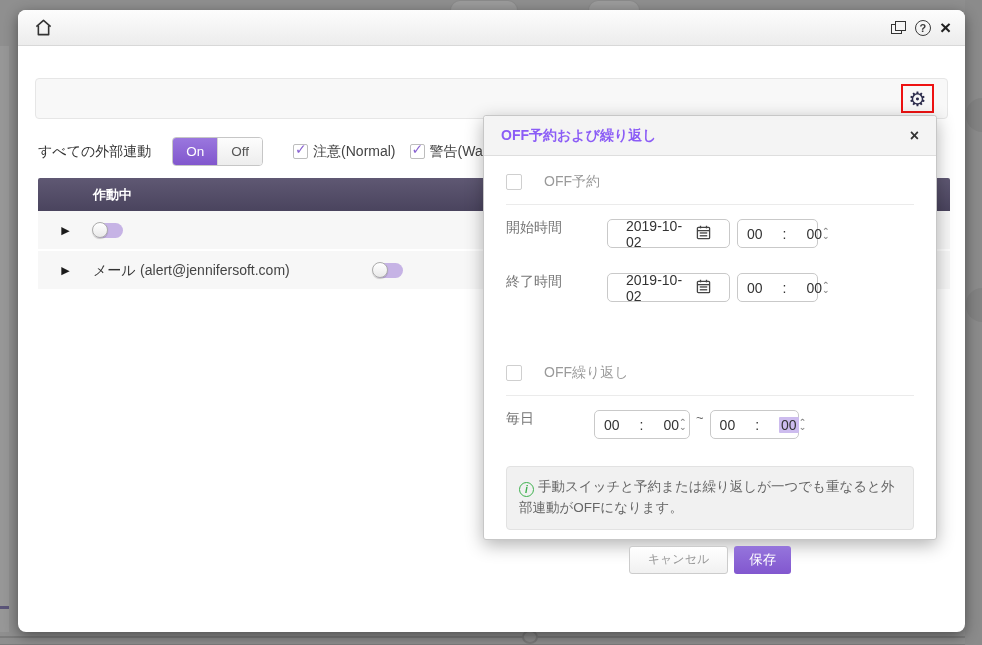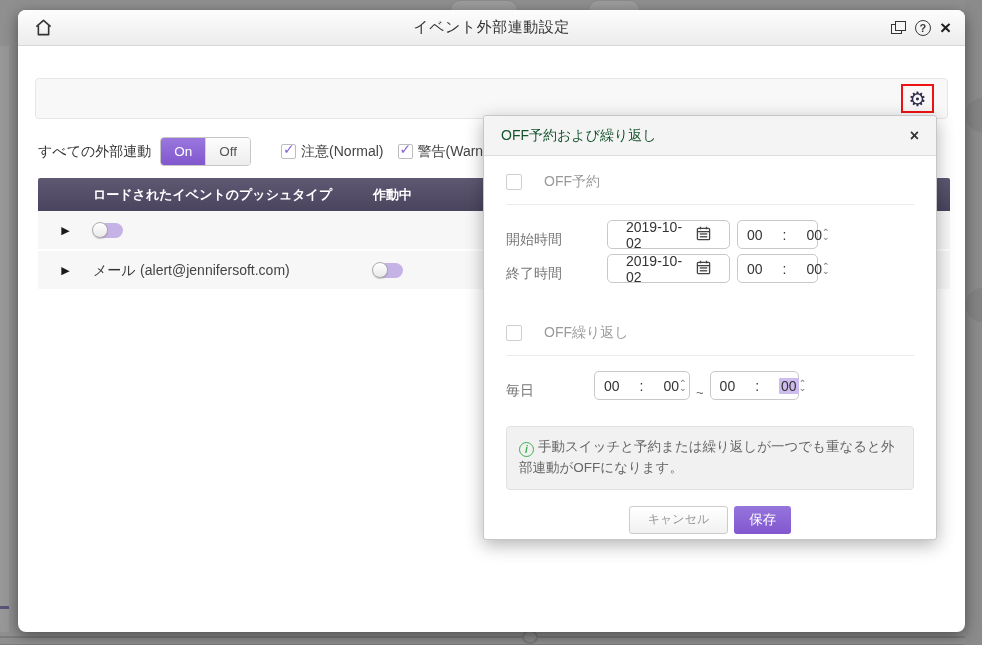--- a/index.html
+++ b/index.html
@@ -57,21 +57,21 @@
     border:2px solid #ee1212; display:flex; align-items:center; justify-content:center;
     background:transparent; cursor:pointer;
   }
   .gear-glyph { font-size:20px; color:#2d2d4d; line-height:1; }
 
   
   .filter-row {
     position:absolute; left:20px; top:127px; height:29px;
     display:flex; align-items:center;
   }
-  .filter-label { font-size:14px; color:#333; margin-right:9px; }
+  .filter-label { font-size:14px; color:#333; margin-right:21px; }
   .seg { display:flex; height:29px; border:1px solid #c6c6c6; border-radius:4px; overflow:hidden; background:#fff; }
   .seg-btn { font-size:13.5px; display:flex; align-items:center; padding:0 13px; cursor:pointer; }
   .seg-on { background:linear-gradient(#9a77de,#8157cd); color:#fff; }
   .seg-off { background:linear-gradient(#fdfdfd,#ededed); color:#555; border-left:1px solid #d5d5d5; }
   .cb-group { display:flex; align-items:center; gap:14px; margin-left:30px; }
   .cb-item { display:flex; align-items:center; gap:5px; }
   .cb-box {
     width:15px; height:15px; border:1px solid #bdbdbd; border-radius:2px; background:#fff;
     position:relative; flex:none;
   }
@@ -110,28 +110,28 @@
   
   .popup {
     position:absolute; left:465px; top:105px; width:454px; height:425px;
     background:#fff; border:1px solid #c7c7c7; border-radius:3px;
     box-shadow:0 5px 18px rgba(0,0,0,.3); z-index:5;
   }
   .popup-header {
     height:40px; background:#f4f4f4; border-bottom:1px solid #dedede;
     display:flex; align-items:center; padding:0 17px; border-radius:3px 3px 0 0;
   }
-  .popup-title { font-size:14px; font-weight:normal; color:#14532d; }
+  .popup-title { font-size:14px; font-weight:bold; color:#8b5cf6; }
   .popup-close { margin-left:auto; font-size:16px; font-weight:bold; color:#333; cursor:pointer; line-height:1; }
   .popup-body { padding:16px 22px 0 22px; }
   .chk-row { display:flex; align-items:center; gap:22px; height:20px; }
   .chk-box { width:16px; height:16px; border:1px solid #cfcfcf; border-radius:2px; background:#fff; flex:none; }
   .chk-label { font-size:14px; color:#9a9a9a; }
   .sep { border:none; border-top:1px solid #ebebeb; margin:12px 0 14px 0; }
-  .field-row { display:flex; align-items:flex-end; height:30px; margin-bottom:4px; }
+  .field-row { display:flex; align-items:flex-start; height:30px; margin-bottom:24px; }
   .field-label { width:101px; font-size:14px; color:#777; flex:none; }
   .inp {
     height:29px; border:1px solid #c9c9c9; border-radius:5px; background:#fff;
     display:flex; align-items:center; font-size:14px; color:#333;
   }
   .date-inp { width:123px; padding:0 18px; margin-right:7px; justify-content:space-between; }
   .time-inp { width:81px; padding:0 9px; }
   .time-vals { display:flex; align-items:center; gap:20px; }
   .stepper { margin-left:auto; display:flex; flex-direction:column; align-items:center; color:#8a8a8a; font-size:9px; line-height:5px; font-weight:bold; }
   .cal-icon { flex:none; }
@@ -178,21 +178,20 @@
 
 <div class="dialog">
 
   <div class="dialog-header">
     <div class="home-btn">
       <svg width="19" height="19" viewBox="0 0 24 24" fill="none" stroke="#333" stroke-width="2" stroke-linejoin="round">
         <path d="M3 11 L12 3 L21 11"></path>
         <path d="M5.5 9.5 V21 H18.5 V9.5"></path>
       </svg>
     </div>
-    <div class="dialog-title">イベント外部連動設定</div>
     <div class="win-icons">
       <div class="popout-icon">
         <span class="sq1"></span>
           <span class="sq2"></span>
       </div>
       <div class="help-icon">
         <span>?</span>
       </div>
       <div class="close-icon">×</div>
     </div>
@@ -222,21 +221,20 @@
           <span class="tick">✓</span>
         </span>
         <span class="cb-label">警告(Warning)</span>
       </div>
     </div>
   </div>
 
   <div class="grid">
     <div class="grid-head">
       <div class="c1"></div>
-      <div class="c2">ロードされたイベントのプッシュタイプ</div>
       <div class="c3">作動中</div>
     </div>
     <div class="grid-row">
       <div class="expander c1">▶</div>
       <div class="c3">
         <div class="toggle">
             <span class="knob"></span>
           </div>
       </div>
     </div>

